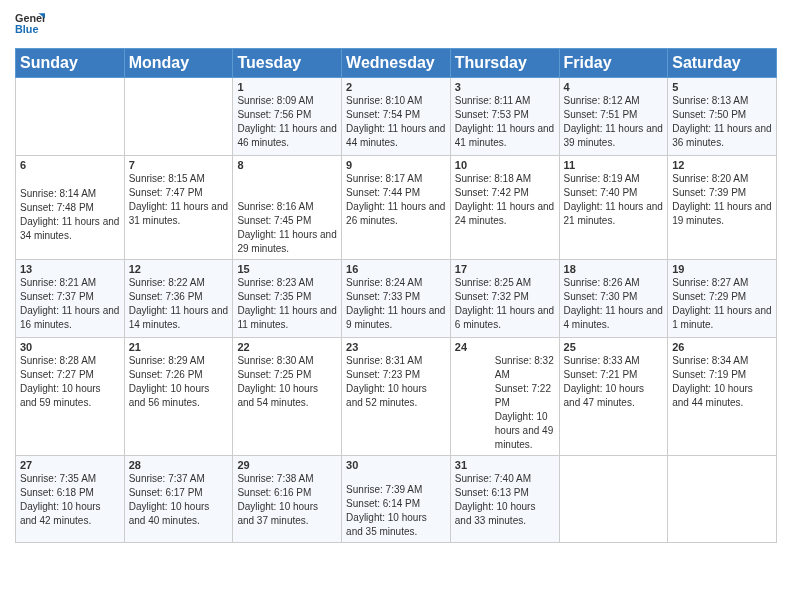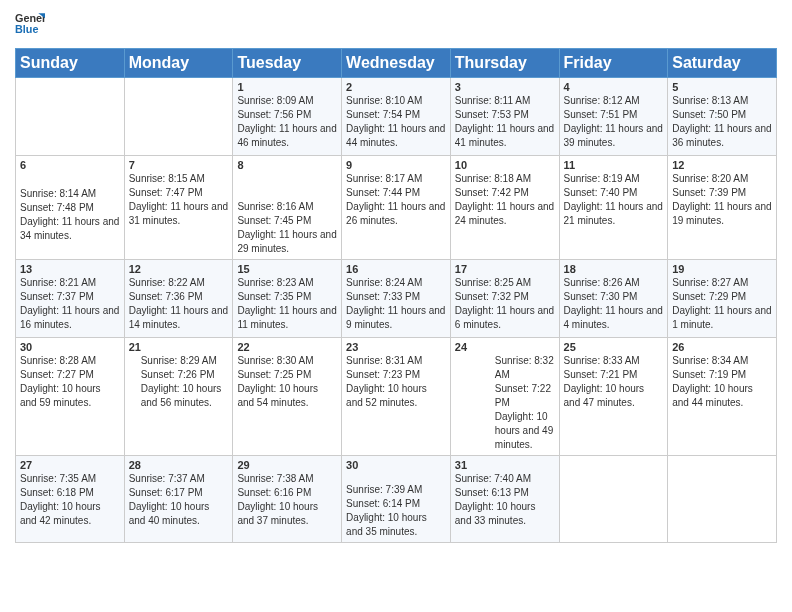--- a/index.html
+++ b/index.html
@@ -242,21 +242,21 @@
         </tr>
         <tr>
           <td>
             <span class="day-num">30</span>
             <div class="day-info" style="white-space: pre-line;">Sunrise: 8:28 AM
 Sunset: 7:27 PM
 Daylight: 10 hours and 59 minutes.</div>
           </td>
           <td>
             <span class="day-num">21</span>
-            <div class="day-info" style="white-space: pre-line; margin-left: 12px;">Sunrise: 8:29 AM
+            <div class="day-info" style="white-space: pre-line;">Sunrise: 8:29 AM
 Sunset: 7:26 PM
 Daylight: 10 hours and 56 minutes.</div>
           </td>
           <td>
             <span class="day-num">22</span>
             <div class="day-info" style="white-space: pre-line;">Sunrise: 8:30 AM
 Sunset: 7:25 PM
 Daylight: 10 hours and 54 minutes.</div>
           </td>
           <td>

